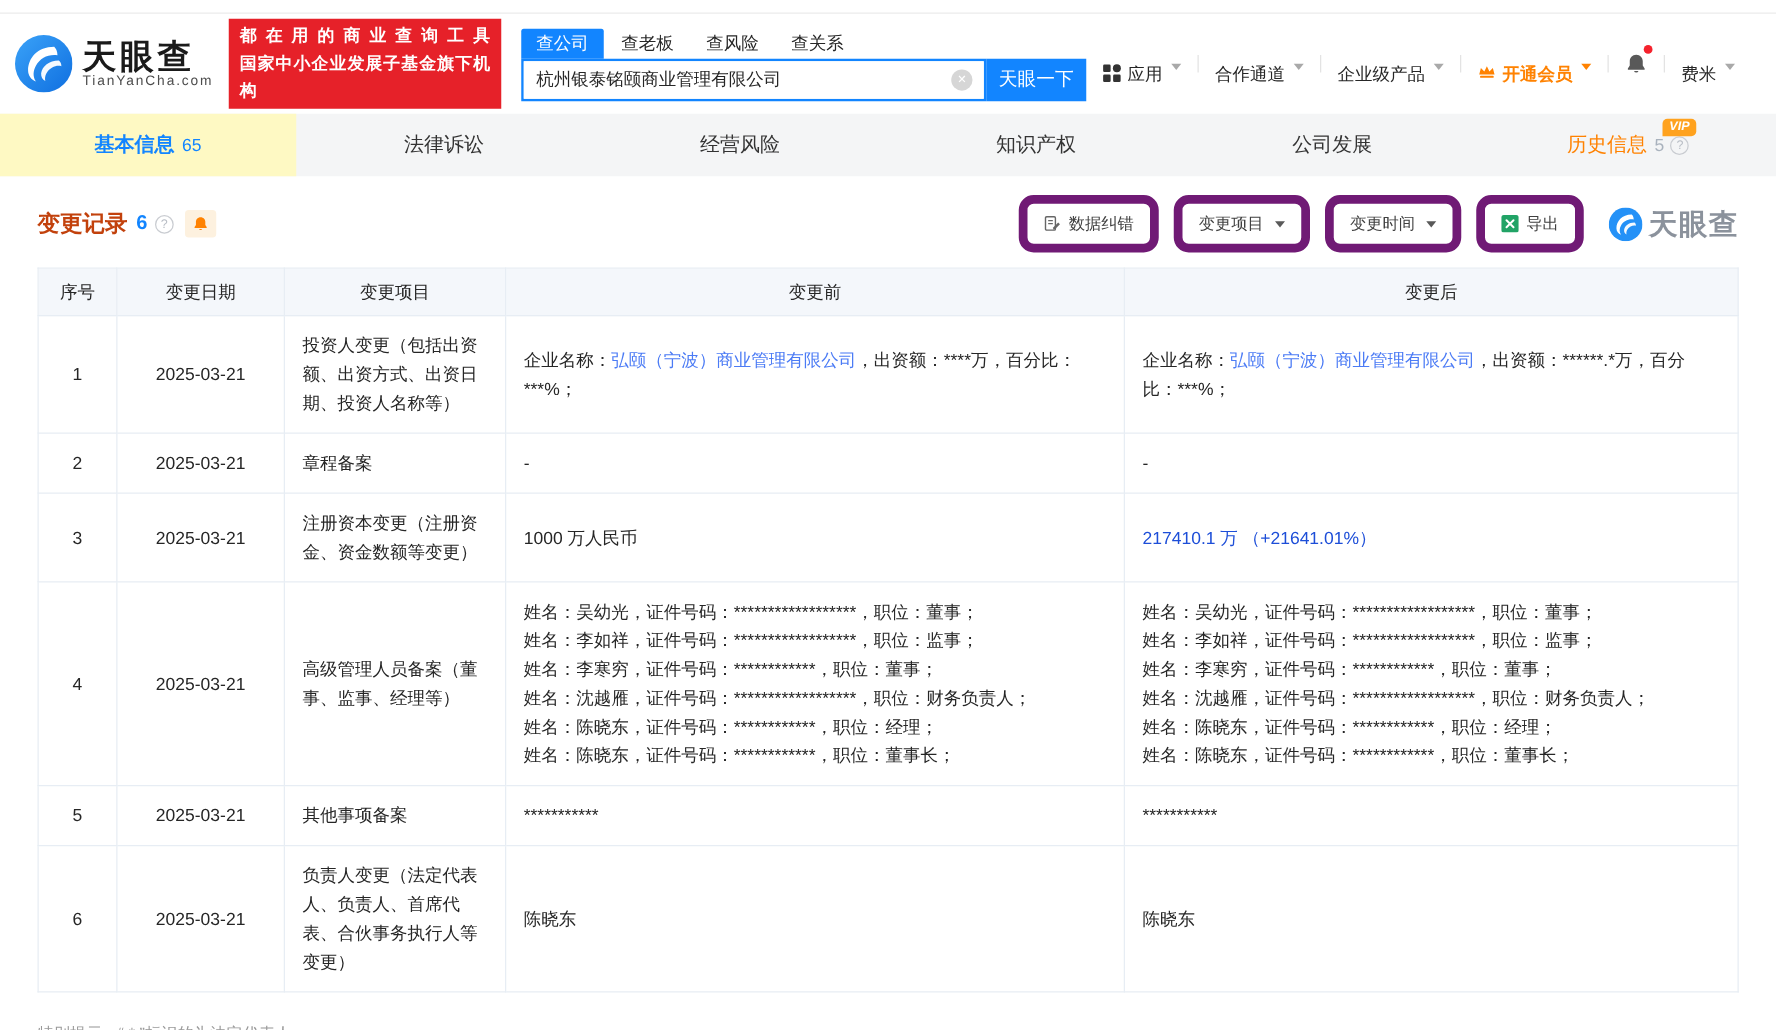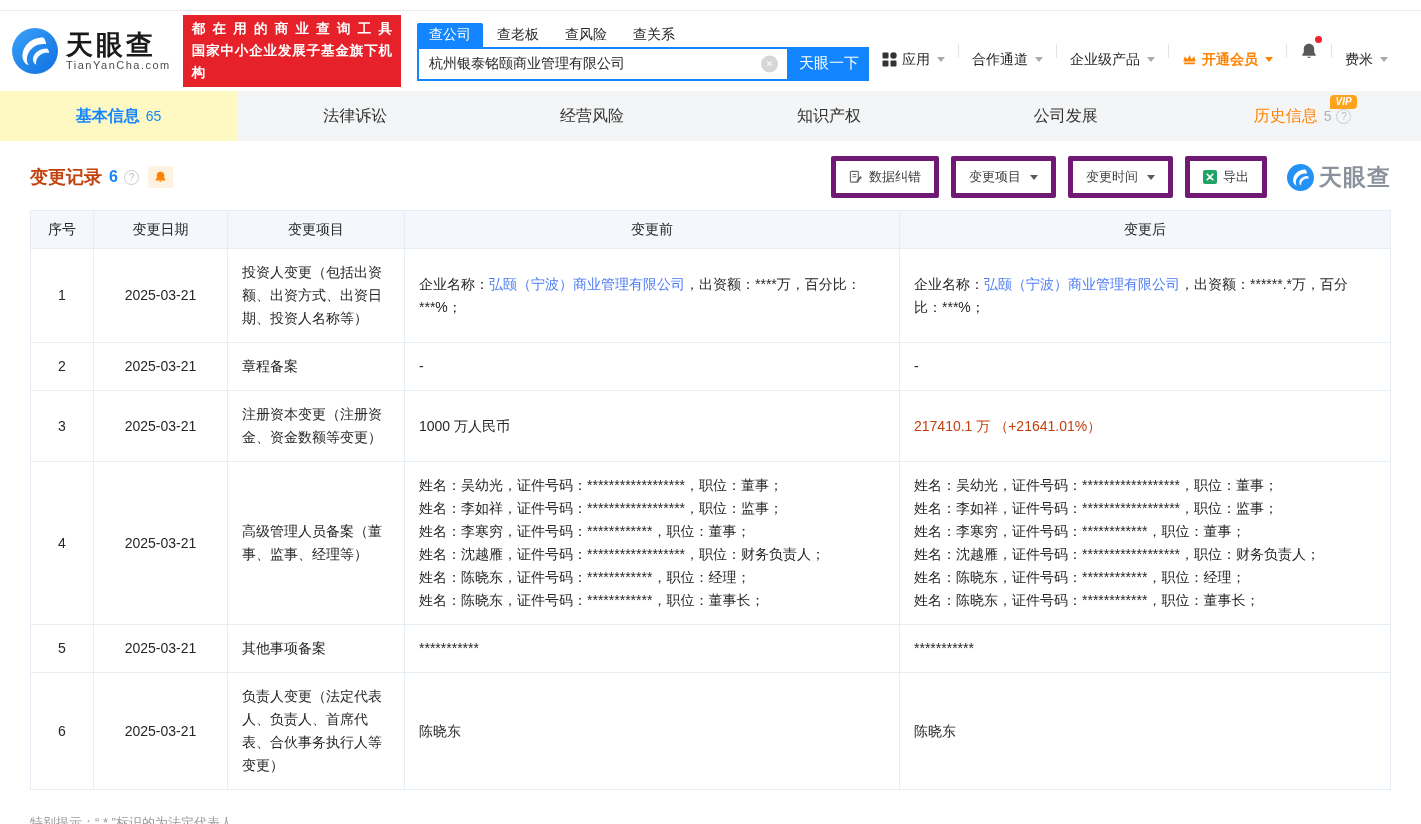--- a/index.html
+++ b/index.html
@@ -26,21 +26,21 @@
   .sbox { position: relative; width: 372px; height: 34px; border: 2px solid #1285ff; background: #fff; }
   .sbox input { width: 100%; height: 100%; border: none; outline: none; font-size: 14px; color: #262626;
                 padding: 0 36px 0 10px; font-family: inherit; }
   .clear { position: absolute; right: 9px; top: 50%; transform: translateY(-50%); width: 17px; height: 17px;
            border-radius: 50%; background: #d6d6d6; color: #fff; font-size: 9px; line-height: 17px;
            text-align: center; cursor: pointer; }
   .go-btn { width: 80px; height: 34px; background: #1285ff; color: #fff; border: none; font-size: 15px;
             cursor: pointer; font-family: inherit; }
 
   .topnav { margin-left: auto; display: flex; align-items: center; }
-  .nitem { display: inline-flex; align-items: center; gap: 5px; padding: 0 13px; color: #262626; cursor: pointer; white-space: nowrap; margin-top: 17px; }
+  .nitem { display: inline-flex; align-items: flex-start; gap: 5px; padding: 0 13px; color: #262626; cursor: pointer; white-space: nowrap; margin-top: 17px; }
   .nitem.org { color: #ff8201; font-weight: 700; }
   .nsep { width: 1px; height: 14px; background: #e3e3e3; }
   .caret { display: inline-block; width: 0; height: 0; border-left: 4px solid transparent;
            border-right: 4px solid transparent; border-top: 5px solid #a9a9a9; margin-left: 2px; }
   .caret.corg { border-top-color: #ff8201; }
   .bellwrap { position: relative; padding: 0 13px; cursor: pointer; display: inline-flex; align-items: center; }
   .dot { position: absolute; top: -6px; right: 9px; width: 7px; height: 7px; border-radius: 50%; background: #f5222d; }
 
   
   .tabbar { display: flex; height: 50px; background: #f4f5f6; }
@@ -56,37 +56,37 @@
           font-style: italic; font-weight: 700; padding: 1px 5px; border-radius: 4px 4px 4px 0; line-height: 12px; }
 
   
   .sechead { display: flex; align-items: center; padding: 15px 30px 12px; }
   .sec-title { font-size: 18px; font-weight: 700; color: #c2410c; }
   .sec-cnt { color: #1285ff; font-size: 16px; font-weight: 700; margin-left: 7px; }
   .sechead .helpc { margin-left: 6px; }
   .bellbox { margin-left: 9px; width: 25px; height: 22px; background: #fdf1df; border-radius: 3px;
              display: inline-flex; align-items: center; justify-content: center; cursor: pointer; }
   .sec-right { margin-left: auto; display: flex; align-items: center; gap: 12px; }
-  .sbtn { height: 31px; background: #fff; border: 5px solid #701a75; border-radius: 2px; font-size: 13px;
+  .sbtn { height: 31px; background: #fff; border: 7px solid #701a75; border-radius: 12px; font-size: 13px;
           color: #404040; padding: 16px 13px; display: inline-flex; align-items: center; gap: 6px; cursor: pointer;
           font-family: inherit; }
   .sbtn .caret { border-top-color: #595959; margin-left: 3px; }
   .wmark { display: inline-flex; align-items: center; gap: 5px; margin-left: 8px; }
   .wmark svg { width: 27px; height: 27px; }
   .wmark span { font-size: 23px; font-weight: 700; color: #8b929c; letter-spacing: 1px; }
 
   
   .tblwrap { margin: 0 30px; }
   table { width: 100%; border-collapse: collapse; table-layout: fixed; }
   th, td { border: 1px solid #e7edf4; }
   th { background: #f4f7fb; height: 38px; font-weight: 400; color: #262626; font-size: 14px; }
   td { padding: 12px 14px; font-size: 14px; line-height: 23px; color: #262626; vertical-align: middle; }
   td.c-no, td.c-date { text-align: center; padding: 12px 6px; }
   .lnk { color: #4b7bf5; cursor: pointer; }
-  .red { color: #c2410c; }
+  .red { color: #1d4ed8; }
 
   .note { margin: 24px 30px 0; color: #999; font-size: 13px; }
 
   .ic { flex: none; }
 </style>
 </head>
 <body>
 
 <div class="topgap"></div>
 

